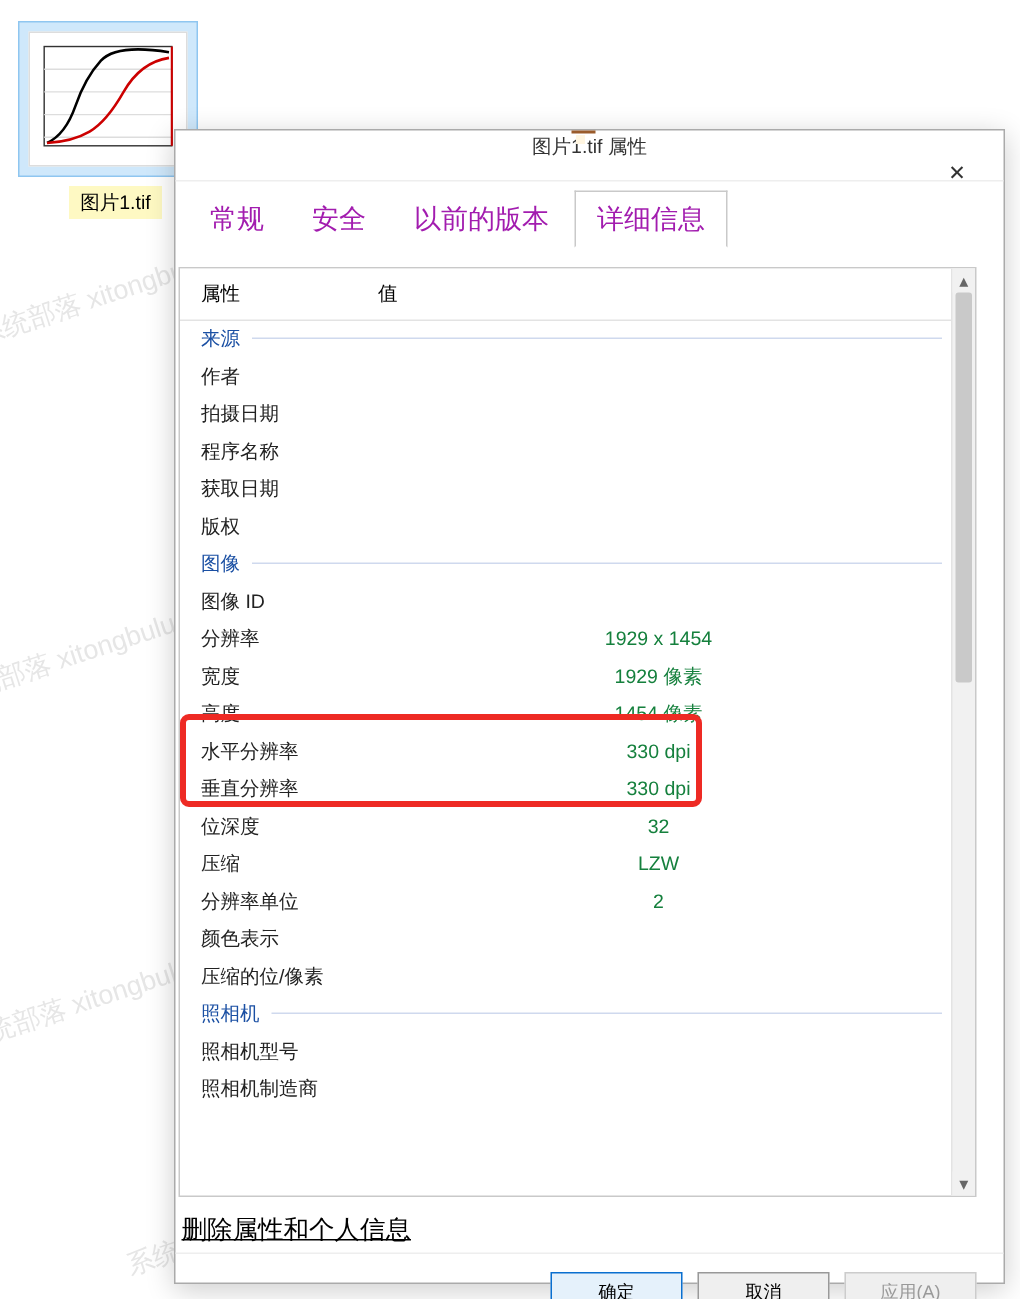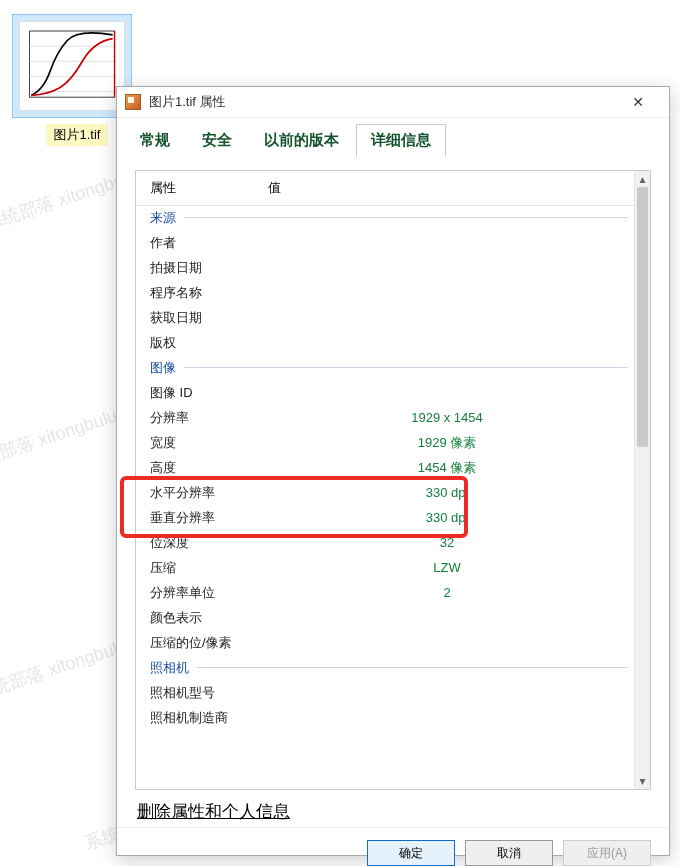--- a/index.html
+++ b/index.html
@@ -46,20 +46,21 @@
     box-shadow: 0 4px 18px rgba(0,0,0,.2);
     z-index: 2;
     display: flex;
     flex-direction: column;
   }
   .titlebar {
     height: 34px;
     display: flex; align-items: center;
     padding: 0 8px;
     border-bottom: 1px solid #eee;
+    flex-direction: column;
   }
   .titlebar .icon {
     width: 16px; height: 16px; margin-right: 8px;
     background: linear-gradient(135deg,#e8a24a,#c85d2c);
     border: 1px solid #9a5b2b;
     position: relative;
   }
   .titlebar .icon::after{
     content:""; position:absolute; left:2px; top:2px; width:6px; height:6px; background:#fff5e0;
   }
@@ -70,39 +71,38 @@
     display: flex; align-items: center; justify-content: center;
     font-size: 14px; color:#333;
     cursor: pointer;
   }
   .tabs {
     display:flex; gap:2px;
     padding: 6px 8px 0 8px;
   }
   .tab {
     padding: 6px 14px;
-    font-size: 15px;
+    font-size: 18px;
     background: transparent;
     border: 1px solid transparent;
     cursor: pointer;
-    color:#14532d;
-    font-weight:bold;
+    color:#a21caf;
   }
   .tab.active {
     background:#fff;
     border: 1px solid #c9c9c9;
     border-bottom: 1px solid #fff;
     position: relative; z-index: 2;
   }
   .tab-underline {
     height:1px; background:#c9c9c9; margin: -1px 8px 0 8px; z-index:1;
   }
   .content-wrap {
     flex:1;
-    padding: 14px 18px 4px 18px;
+    padding: 14px 18px 4px 2px;
     position: relative;
   }
   .content-box {
     width:100%; height: 620px;
     border: 1px solid #c9c9c9;
     position: relative;
     overflow: hidden;
   }
   .header-row {
     display:flex;

